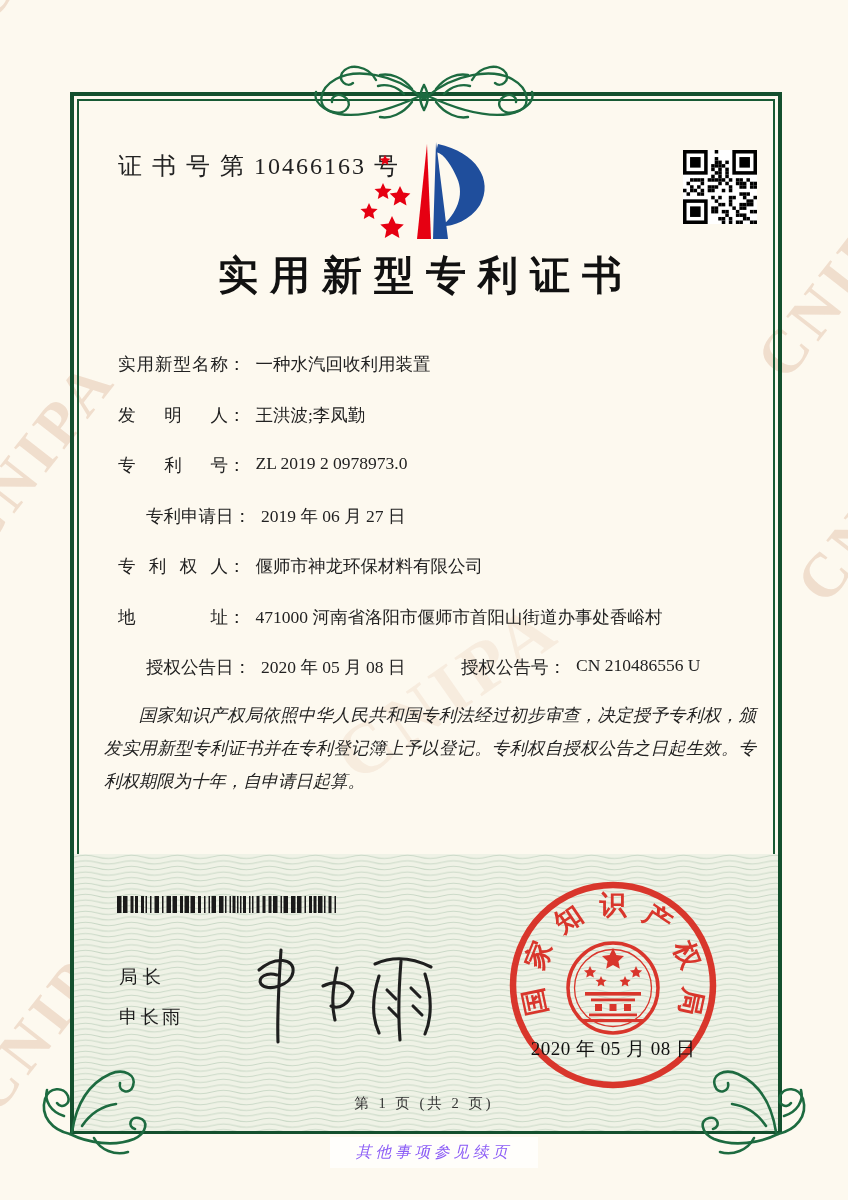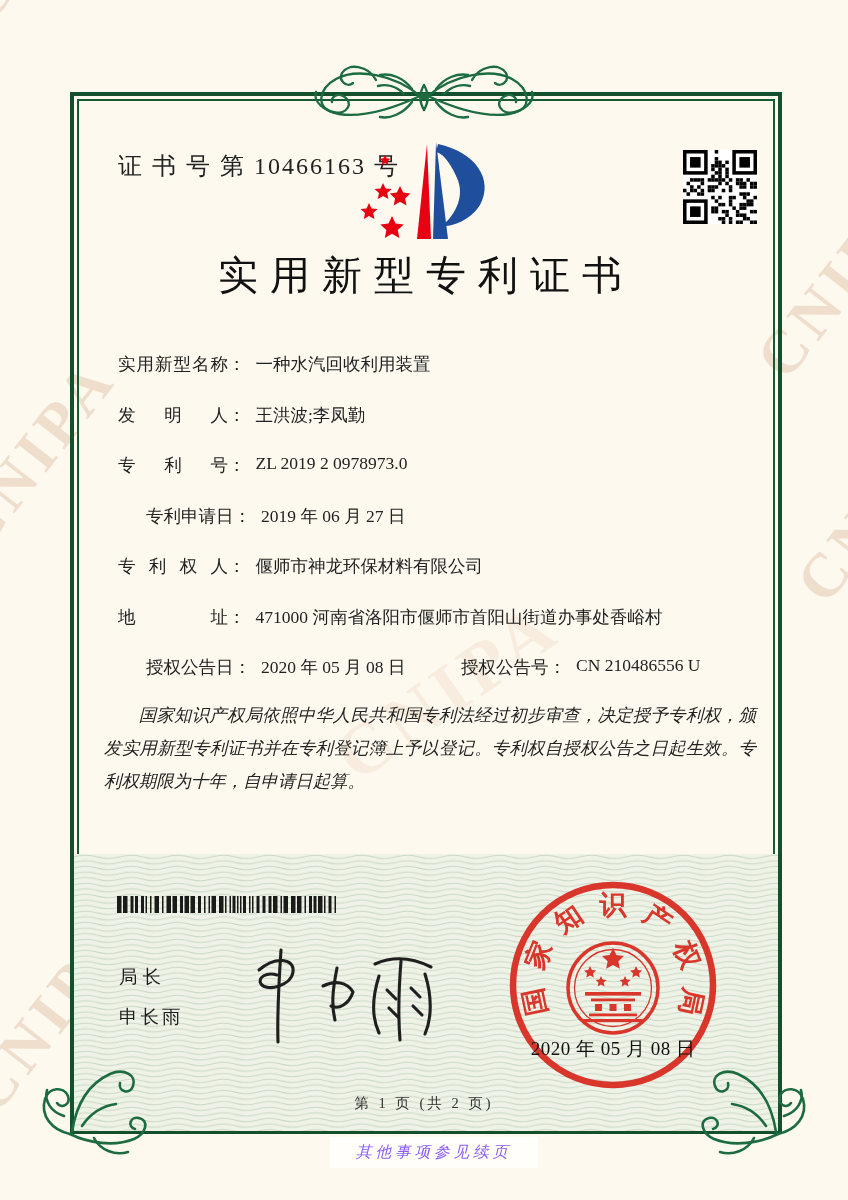--- a/index.html
+++ b/index.html
@@ -32,21 +32,21 @@
 
   
   .cert-no{
     position:absolute; left:118px; top:150px; font-size:24px; letter-spacing:2px; color:#222;
   }
   .logo{ position:absolute; left:338px; top:126px; }
   .qr{ position:absolute; left:683px; top:150px; }
 
   .title{
     position:absolute; left:70px; top:248px; width:712px; text-align:center;
-    font-size:40px; font-weight:400; letter-spacing:12px; color:#111;
+    font-size:40px; font-weight:700; letter-spacing:12px; color:#111;
   }
 
   
   .fields{ position:absolute; left:118px; top:352px; width:630px; font-size:17.5px; color:#222; }
   .field-row{ height:50.5px; display:flex; align-items:flex-start; white-space:nowrap; }
   .field-label{
     display:inline-block; width:110px; text-align-last:justify; text-justify:inter-character;
   }
   .field-label.compact{ width:auto; text-align-last:auto;margin-left:28px; }
   .field-colon{ display:inline-block; }

